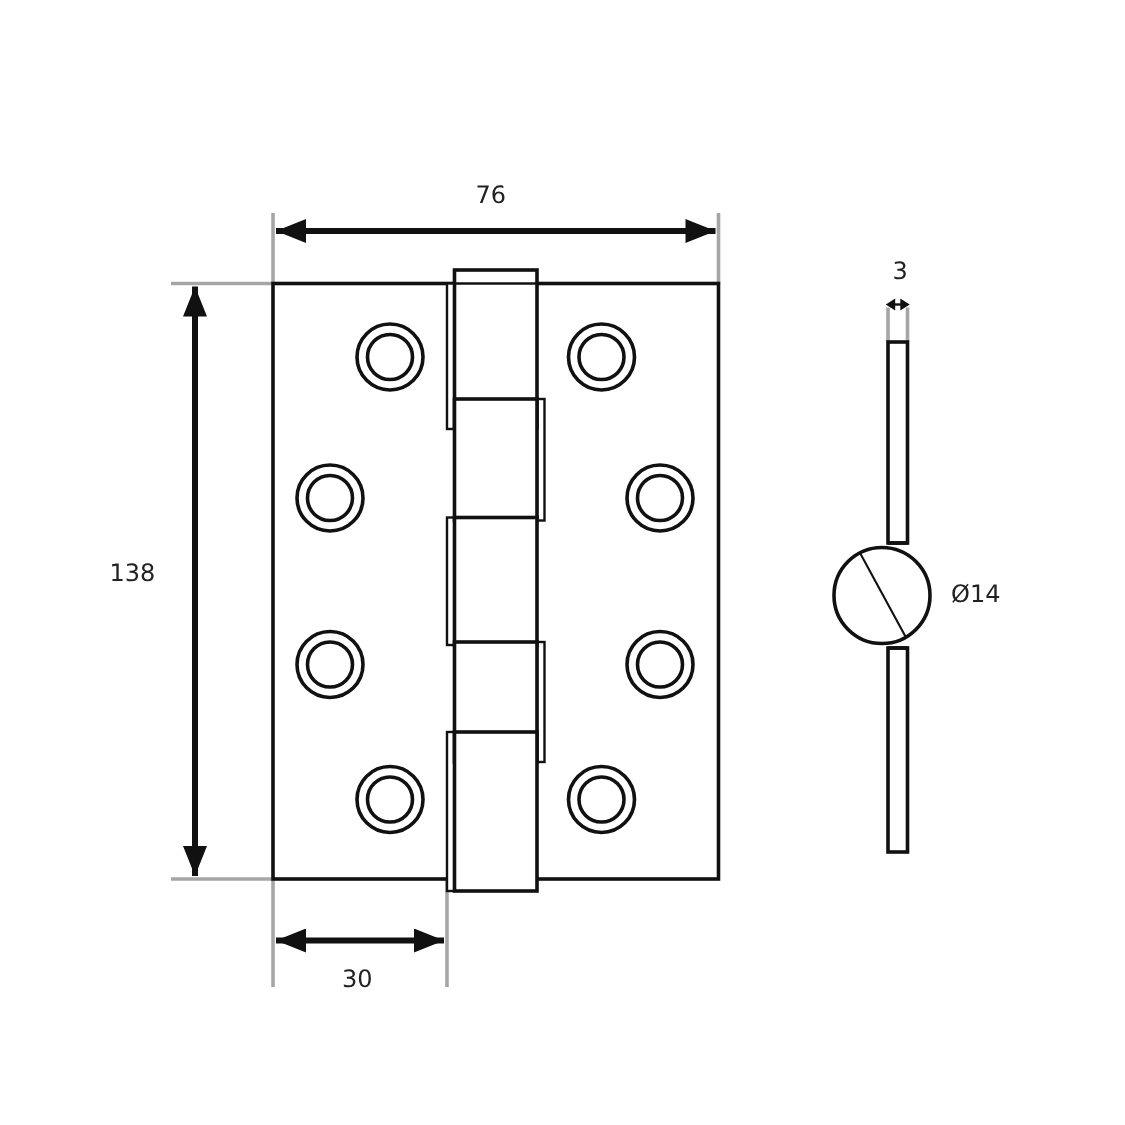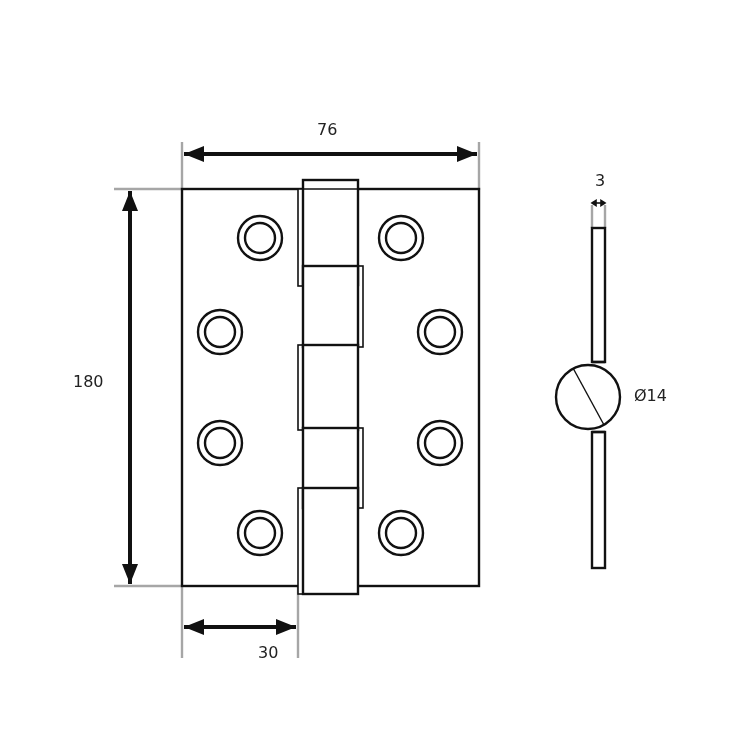--- a/index.html
+++ b/index.html
@@ -103,16 +103,16 @@
     <rect x="592" y="228" width="13" height="134"></rect>
     <rect x="592" y="432" width="13" height="136"></rect>
     <line x1="592" y1="362" x2="605" y2="362"></line>
     <line x1="592" y1="432" x2="605" y2="432"></line>
     <circle cx="588" cy="397" r="32"></circle>
     <line x1="573" y1="368" x2="604" y2="425" stroke-width="1.4"></line>
   </g>
 </svg>
 
 <div class="lbl" style="left:317px; top:122px;">76</div>
-<div class="lbl" style="left:73px; top:374px;">180</div>
-<div class="lbl" style="left:228px; top:645px;margin-left:30px;">30</div>
+<div class="lbl" style="left:73px; top:374px;">138</div>
+<div class="lbl" style="left:228px; top:645px;">30</div>
 <div class="lbl" style="left:595px; top:173px;">3</div>
 <div class="lbl" style="left:634px; top:388px;text-align:center;">Ø14</div>
 
 </body></html>

